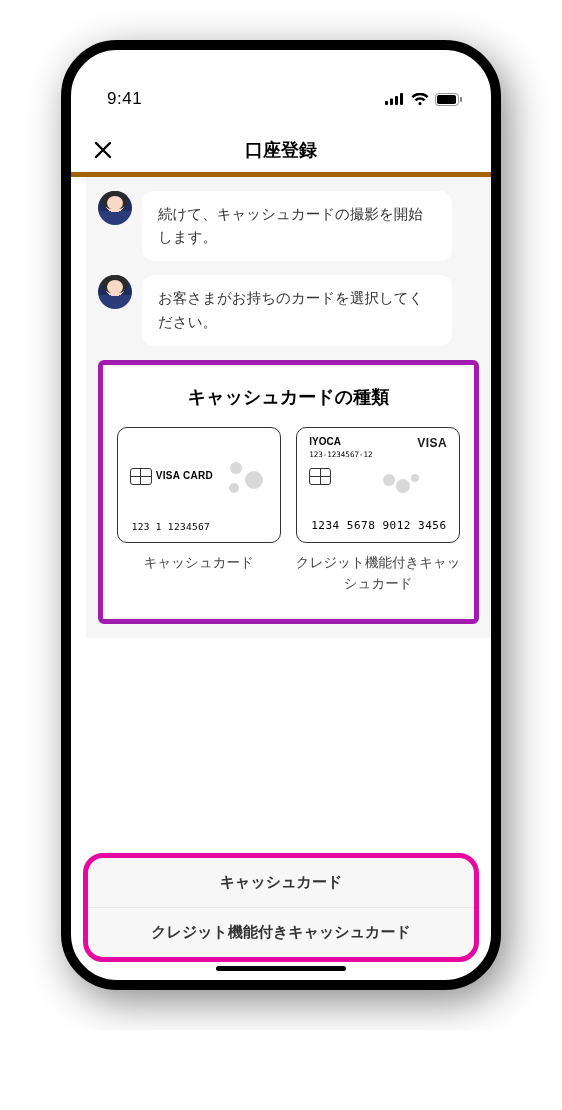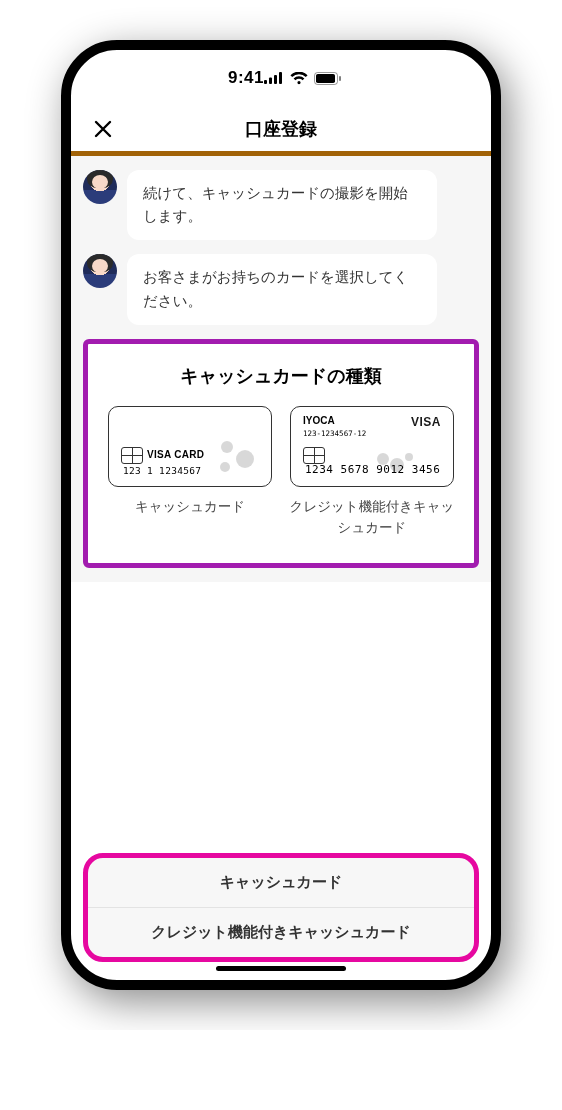--- a/index.html
+++ b/index.html
@@ -20,23 +20,24 @@
     border: 10px solid #000;
     border-radius: 56px;
     background: #fff;
     position: relative;
     overflow: hidden;
   }
   .status-bar {
     height: 56px;
     display: flex;
     align-items: center;
-    justify-content: center;
+    justify-content: space-between;
     padding: 0 28px 0 36px;
-    font-weight: 700;
+    font-weight: 400;
+    margin-top: 21px;
   }
   .status-time { font-size: 17px; letter-spacing: 0.5px; }
   .status-icons { display: flex; align-items: center; gap: 6px; }
   .header {
     border-bottom: 5px solid #a16207;
     height: 50px;
     display: flex;
     align-items: center;
     justify-content: center;
     position: relative;
@@ -44,21 +45,21 @@
   .header-title { font-size: 18px; font-weight: 700; }
   .close-btn {
     position: absolute;
     left: 18px;
     top: 50%;
     transform: translateY(-50%);
     width: 28px; height: 28px;
     display: flex; align-items: center; justify-content: center;
     cursor: pointer;
   }
-  .content { background: #f6f6f6; padding: 14px 12px; }
+  .content { background: #f6f6f6; padding: 14px 12px; margin-left: 15px; }
   .msg-row { display: flex; align-items: flex-start; margin-bottom: 14px; gap: 10px; }
   .avatar {
     width: 34px; height: 34px; border-radius: 50%;
     background: radial-gradient(circle at 50% 32%, #f8d9c8 36%, transparent 37%),
                 linear-gradient(180deg, #1f2b5a 60%, #2b3c7a 60%);
     flex-shrink: 0;
     position: relative;
     overflow: hidden;
   }
   .avatar::before {
@@ -94,21 +95,21 @@
   }
   .card-panel-title {
     text-align: center;
     font-size: 18px;
     font-weight: 700;
     margin-bottom: 18px;
   }
   .card-row { display: flex; gap: 12px; justify-content: center; }
   .card-col { display: flex; flex-direction: column; align-items: center; width: 170px; }
   .card-img {
-    width: 164px; height: 81px;
+    width: 164px; height: 116px;
     border: 1.8px solid #333;
     border-radius: 10px;
     background: #fff;
     position: relative;
     margin-bottom: 10px;
   }
   .chip {
     position: absolute;
     left: 12px; top: 40px;
     width: 22px; height: 17px;

